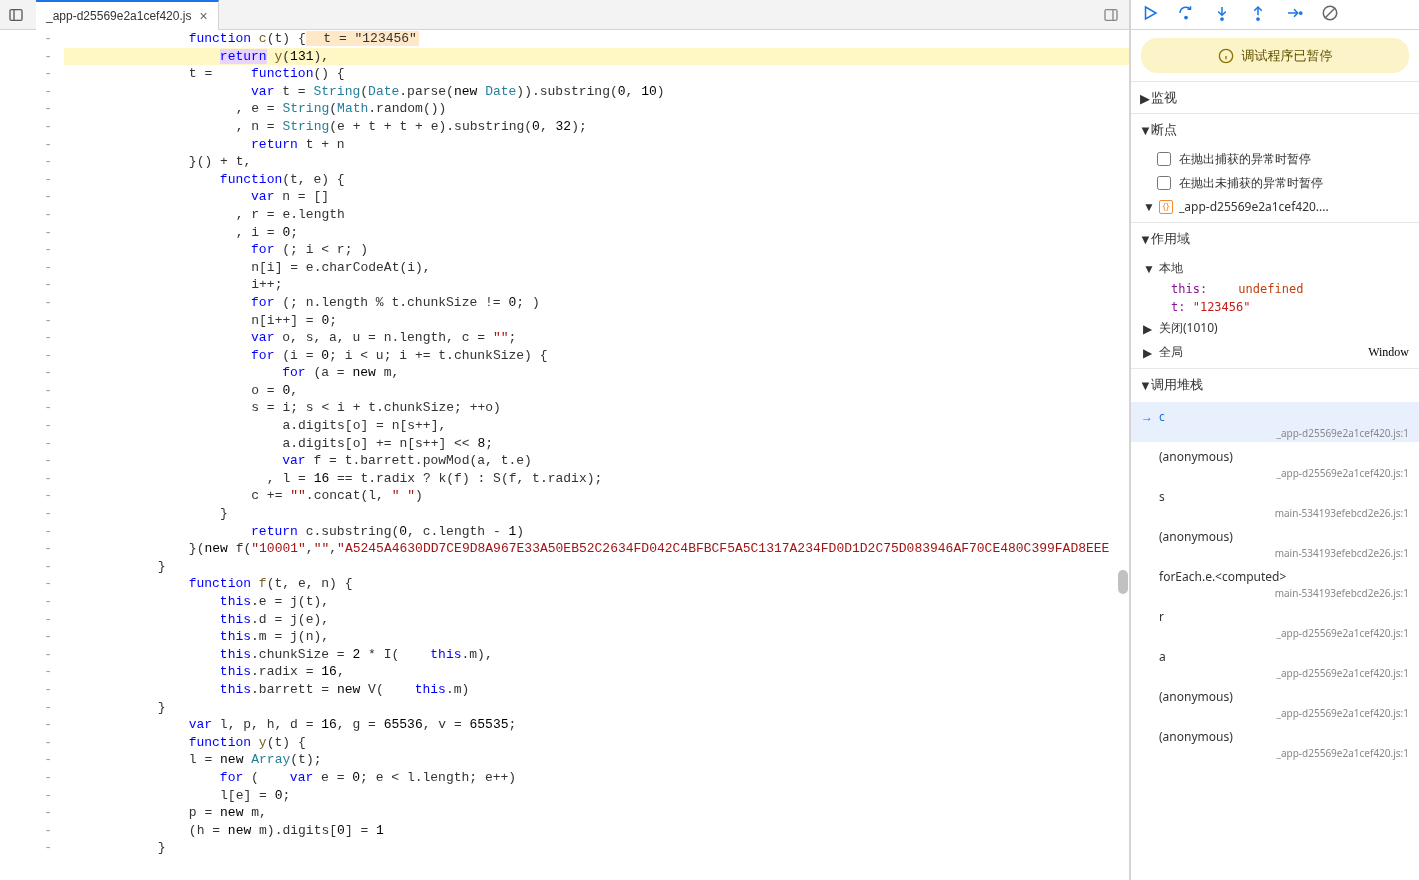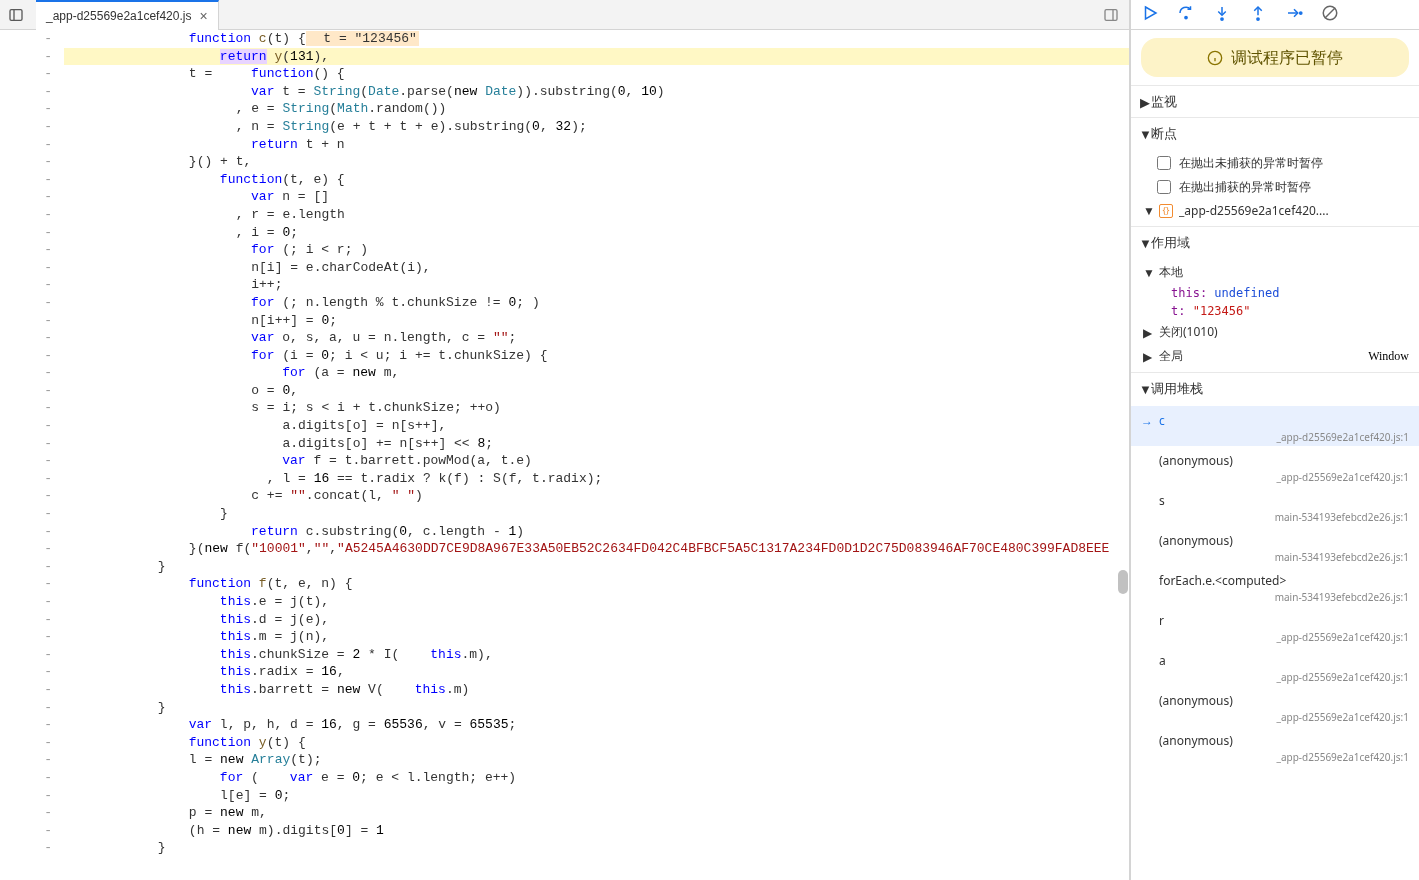--- a/index.html
+++ b/index.html
@@ -34,38 +34,38 @@
 .tok-new { color: #000000; }
 
 .scrollbar-y { position: absolute; right: 0; top: 0; bottom: 0; width: 12px; background: transparent; }
 .scrollbar-thumb { position: absolute; right: 1px; width: 10px; background: #c1c1c1; border-radius: 5px; }
 
 
 .debug-pane { flex: 1; display: flex; flex-direction: column; background: #fff; border-left: 1px solid #d4d4d4; min-width: 0; }
 .debug-toolbar { height: 30px; display: flex; align-items: center; justify-content: flex-start; gap: 18px; padding: 0 10px; border-bottom: 1px solid #d4d4d4; }
 .debug-toolbar svg { width: 18px; height: 18px; color: #1a73e8; }
 .debug-toolbar .btn-stop svg { color: #666; }
-.paused-banner { margin: 8px 10px; padding: 8px 14px; background: #fdf3c8; border-radius: 16px; display: flex; align-items: center; gap: 8px; font-family: system-ui, sans-serif; font-size: 16px; color: #5f5300; justify-content: center; }
+.paused-banner { margin: 8px 10px; padding: 8px 14px; background: #fdf3c8; border-radius: 16px; display: flex; align-items: center; gap: 8px; font-family: system-ui, sans-serif; font-size: 13px; color: #5f5300; justify-content: center; }
 .section { border-top: 1px solid #e8e8e8; }
 .section-header { display: flex; align-items: center; padding: 6px 8px; font-family: system-ui, sans-serif; font-size: 13px; color: #333; cursor: pointer; }
 .section-header .tri { width: 12px; display: inline-block; text-align: center; }
 .section-body { padding: 2px 0 4px 0; font-family: system-ui, sans-serif; font-size: 12px; }
 .bp-row { display: flex; align-items: center; padding: 3px 10px 3px 26px; gap: 8px; }
 .bp-row input[type=checkbox] { width: 14px; height: 14px; }
 .bp-file-row { display: flex; align-items: center; padding: 3px 10px 3px 12px; gap: 6px; }
 .bp-file-row .tri { width: 10px; }
 .bp-file-icon { width: 14px; height: 14px; border: 1px solid #f28b30; color: #f28b30; display: flex; align-items: center; justify-content: center; font-size: 9px; border-radius: 2px; }
 .bp-sub-row { display: flex; align-items: center; padding: 3px 10px 3px 32px; gap: 8px; }
 .bp-sub-row .lineno { margin-left: auto; color: #888; }
 
 .scope-row { display: flex; align-items: center; padding: 3px 10px 3px 12px; gap: 6px; }
 .scope-row .tri { width: 10px; }
 .scope-var { padding: 2px 10px 2px 40px; font-family: Menlo, Consolas, monospace; }
 .scope-var .name { color: #881391; }
-.scope-var .val-undef { color: #1d4ed8; }
+.scope-var .val-undef { color: #c2410c; margin-left: 24px; }
 .scope-var .val-str { color: #c41a16; }
 .scope-val-right { margin-left: auto; color: #000000; font-family: Liberation Serif, serif; }
 
 .callstack-item { padding: 6px 10px 2px 28px; font-family: system-ui, sans-serif; font-size: 12px; position: relative; }
 .callstack-item.active { background: #e8f0fe; color: #1a73e8; }
 .callstack-item.active::before { content: "→"; position: absolute; left: 10px; color: #1a73e8; font-weight: bold; }
 .callstack-item .src { display: block; color: #888; font-size: 10px; padding-left: 0; margin-top: 1px; text-align: right; }
 
 .icon-svg { width: 16px; height: 16px; }
 </style>
@@ -199,25 +199,25 @@
   </div>
 
   <div class="section">
     <div class="section-header">
       <span class="tri">▼</span>
       <span>断点</span>
     </div>
     <div class="section-body">
       <div class="bp-row">
         <input type="checkbox" style="">
-        <span>在抛出未捕获的异常时暂停</span>
+        <span>在抛出捕获的异常时暂停</span>
       </div>
       <div class="bp-row">
         <input type="checkbox" style="">
-        <span>在抛出捕获的异常时暂停</span>
+        <span>在抛出未捕获的异常时暂停</span>
       </div>
       <div class="bp-file-row">
         <span class="tri">▼</span>
         <span class="bp-file-icon">{}</span>
         <span>_app-d25569e2a1cef420....</span>
       </div>
     </div>
   </div>
 
   <div class="section">

